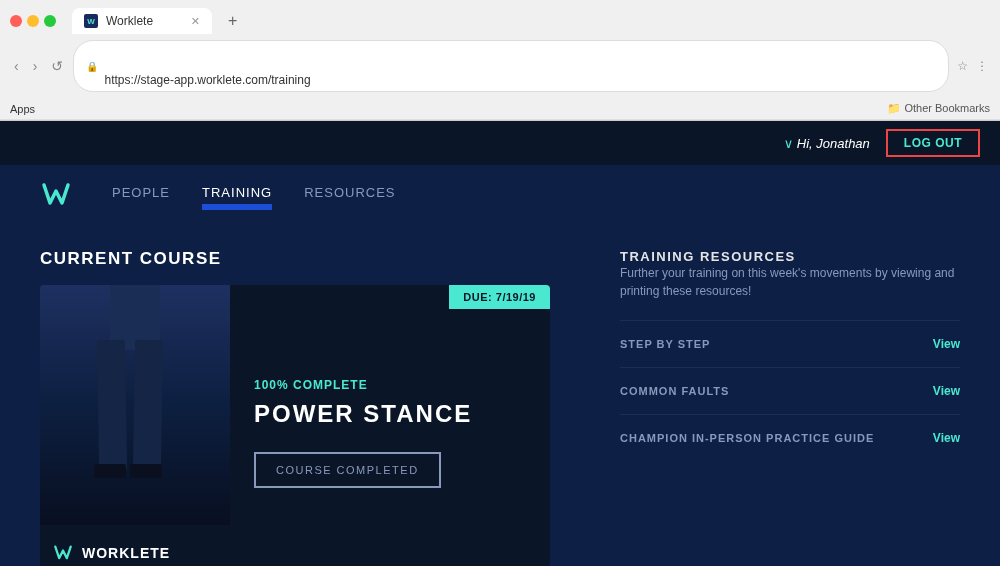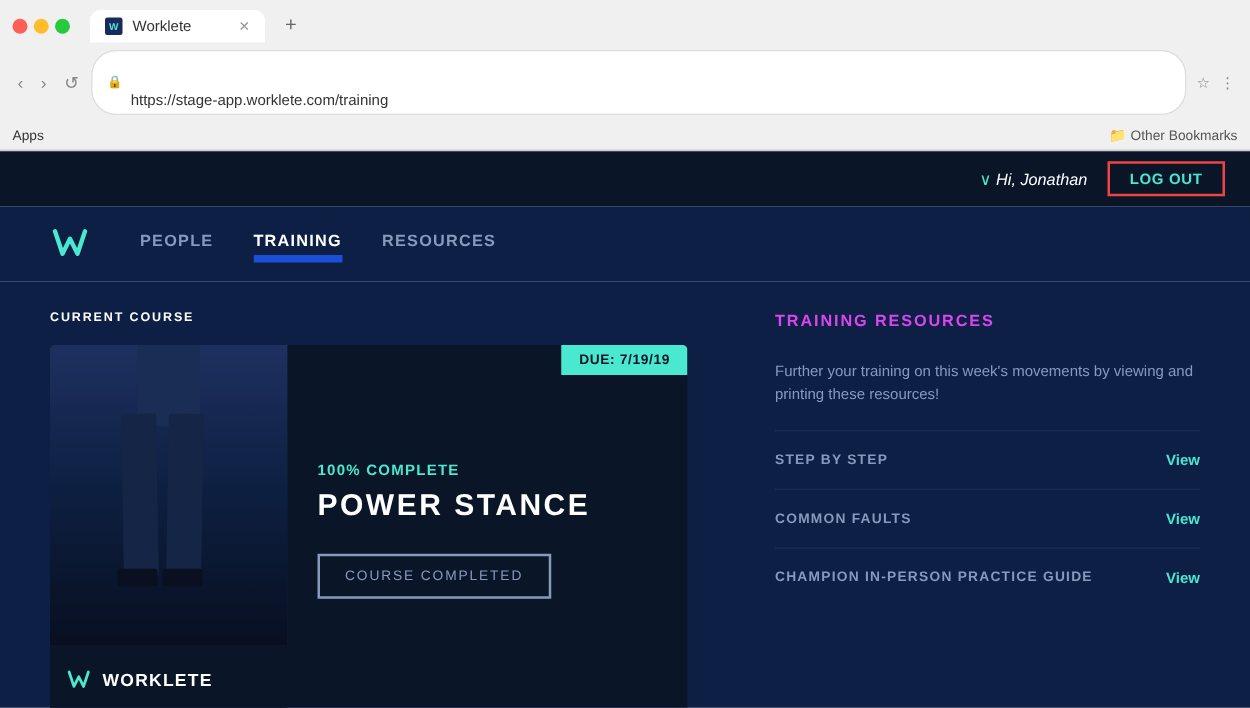--- a/index.html
+++ b/index.html
@@ -32,47 +32,47 @@
     
     .app-header { background: #0a1628; padding: 0 20px; display: flex; align-items: center; justify-content: flex-end; height: 44px; }
     .app-header-greeting { color: #4ae8d0; font-size: 13px; margin-right: 16px; }
     .app-header-greeting span { color: #fff; font-style: italic; }
     .app-logout-btn { border: 2px solid #ef4444; color: #4ae8d0; background: transparent; padding: 5px 16px; font-size: 12px; font-weight: bold; cursor: pointer; letter-spacing: 0.5px; }
 
     
     .app-nav { background: #0d1f45; padding: 0 40px; display: flex; align-items: center; height: 60px; }
     .app-logo { display: flex; align-items: center; gap: 8px; margin-right: 40px; }
     .nav-links { display: flex; gap: 32px; }
-    .nav-link { color: #8899bb; font-size: 13px; font-weight: 700; letter-spacing: 1px; cursor: pointer; text-decoration: none; padding: 4px 0; }
+    .nav-link { color: #8899bb; font-size: 13px; font-weight: 400; letter-spacing: 1px; cursor: pointer; text-decoration: none; padding: 4px 0; }
     .nav-link.active { color: #fff; border-bottom: 6px solid #1d4ed8; }
 
     
     .app-main { background: #0d1f45; padding: 24px 40px; display: flex; gap: 40px; min-height: 400px; }
 
     
     .section-left { flex: 1; }
-    .section-title { color: #fff; font-size: 10px; font-weight: 700; letter-spacing: 1.5px; margin-bottom: 16px; }
+    .section-title { color: #fff; font-size: 17px; font-weight: 700; letter-spacing: 1.5px; margin-bottom: 16px; }
 
     
     .course-card { background: #0a1628; border-radius: 4px; overflow: hidden; position: relative; width: 510px; height: 295px; display: flex; }
     .course-image { width: 190px; height: 295px; background: #0a1830; position: relative; overflow: hidden; flex-shrink: 0; }
     .course-image-person { width: 100%; height: 240px; background: linear-gradient(180deg, #1a2f55 0%, #0a1830 100%); position: relative; overflow: hidden; }
     .person-silhouette { width: 100%; height: 100%; background: linear-gradient(180deg, #1e3060 0%, #0d1f40 50%, #080f20 100%); position: relative; }
     .course-image-footer { position: absolute; bottom: 0; left: 0; right: 0; height: 55px; background: #0a1628; display: flex; align-items: center; padding: 0 12px; gap: 8px; }
     .footer-logo-text { color: #fff; font-size: 14px; font-weight: 700; letter-spacing: 1px; }
 
     .course-content { flex: 1; padding: 20px 24px; display: flex; flex-direction: column; justify-content: center; position: relative; }
     .due-badge { position: absolute; top: 0; right: 0; background: #4ae8d0; color: #0a1628; font-size: 11px; font-weight: 700; padding: 6px 14px; letter-spacing: 0.5px; }
     .course-progress { color: #4ae8d0; font-size: 12px; font-weight: 600; letter-spacing: 1px; margin-bottom: 8px; }
     .course-name { color: #fff; font-size: 24px; font-weight: 700; letter-spacing: 2px; text-transform: uppercase; margin-bottom: 24px; }
     .course-completed-btn { border: 2px solid #8899bb; color: #8899bb; background: transparent; padding: 10px 20px; font-size: 11px; font-weight: 400; letter-spacing: 1.5px; cursor: pointer; text-transform: uppercase; display: inline-block; width: fit-content; }
 
     
     .section-right { width: 340px; }
-    .resources-title { color: #d946ef; font-size: 13px; font-weight: 700; letter-spacing: 1.5px; margin-bottom: 24px; }
+    .resources-title { color: #e5e5e5; font-size: 13px; font-weight: 700; letter-spacing: 1.5px; margin-bottom: 0; }
     .resources-desc { color: #8899bb; font-size: 12px; line-height: 1.5; margin-bottom: 20px; }
     .resource-item { display: flex; align-items: center; justify-content: space-between; padding: 16px 0; border-top: 1px solid #1a2f55; }
     .resource-name { color: #8899bb; font-size: 11px; font-weight: 600; letter-spacing: 1px; text-transform: uppercase; }
     .resource-view { color: #4ae8d0; font-size: 12px; font-weight: 600; cursor: pointer; }
 
     
     .w-logo svg { width: 32px; height: 28px; }
   </style>
 </head>
 <body>

